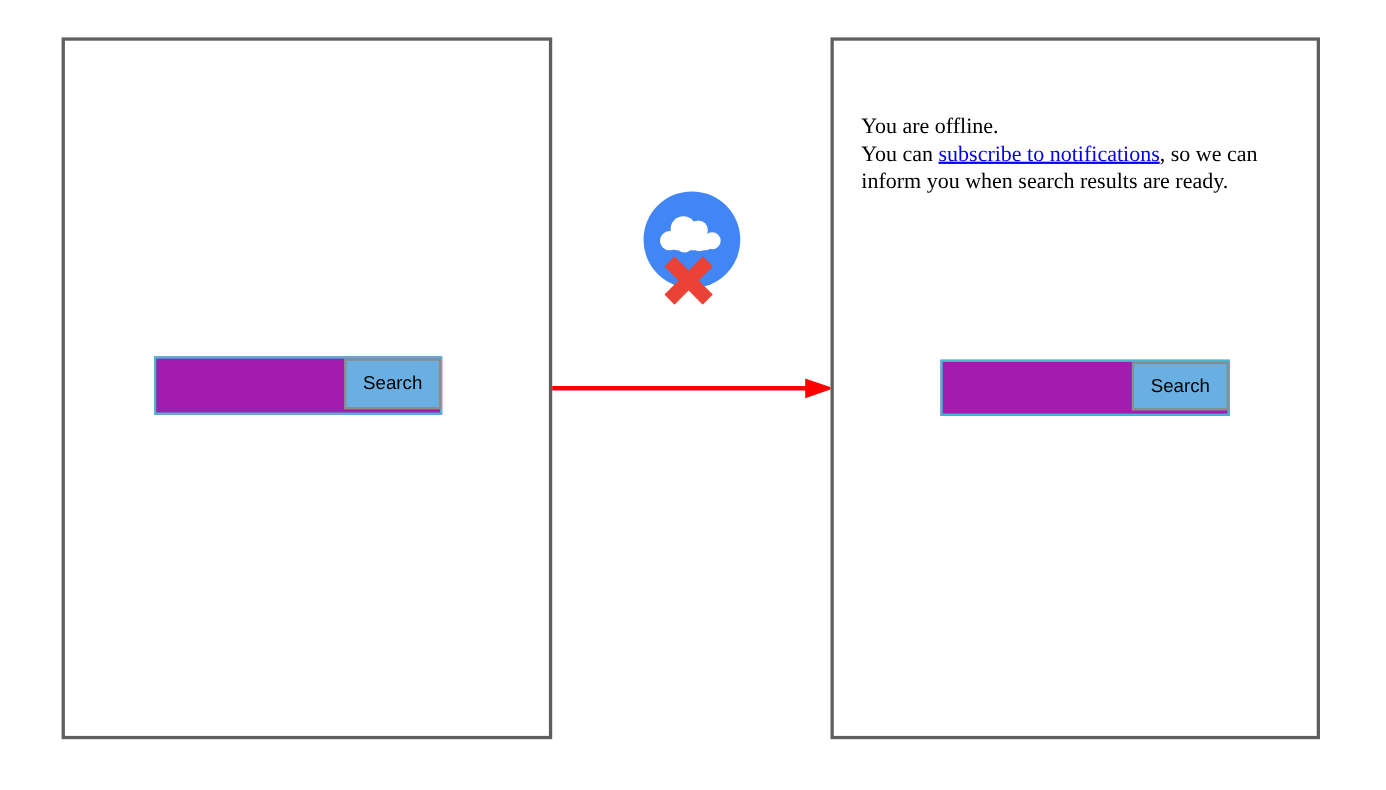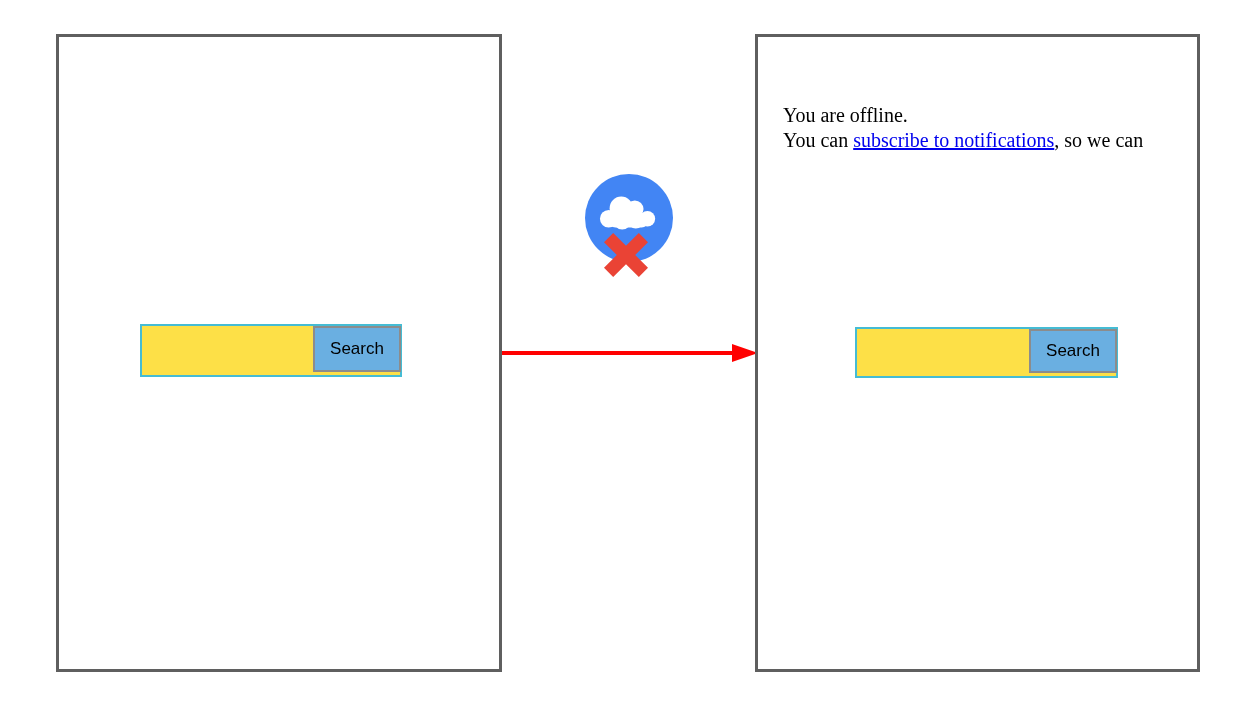--- a/index.html
+++ b/index.html
@@ -16,21 +16,21 @@
     height: 638px;
     background: #ffffff;
     border: 3px solid #5f5f5f;
   }
   .frame.left  { left: 56px;  width: 446px; }
   .frame.right { left: 755px; width: 445px; }
 
   
   .search-widget {
     position: absolute;
-    background: #fde047;
+    background: #a21caf;
     border: 2px solid #45bcd4;
   }
   .search-widget.left-pos  { left: 140px; top: 324px; width: 262px; height: 53px; }
   .search-widget.right-pos { left: 855px; top: 327px; width: 263px; height: 51px; }
   .search-input {
     position: absolute;
     left: 0; top: 0;
     width: calc(100% - 90px);
     height: 100%;
     border: none;
@@ -114,18 +114,18 @@
   </svg>
   <svg class="cross" viewBox="0 0 48 48">
     <path fill="#EA4335" d="M10 0 L24 14 L38 0 L48 10 L34 24 L48 38 L38 48 L24 34 L10 48 L0 38 L14 24 L0 10 Z"></path>
   </svg>
 </div>
 
 <div class="frame right">
 </div>
 <div class="offline-text">
   <p class="first">You are offline.</p>
-  <p><span>You can </span><a>subscribe to notifications</a><span>, so we can</span><br></p>
+  <p><span>You can </span><a>subscribe to notifications</a><span>, so we can</span><br><span>inform you when search results are ready.</span></p>
 </div>
 <div class="search-widget right-pos">
   <input class="search-input" type="text" value="" style="">
   <button class="search-button">Search</button>
 </div>
 
 </body></html>

